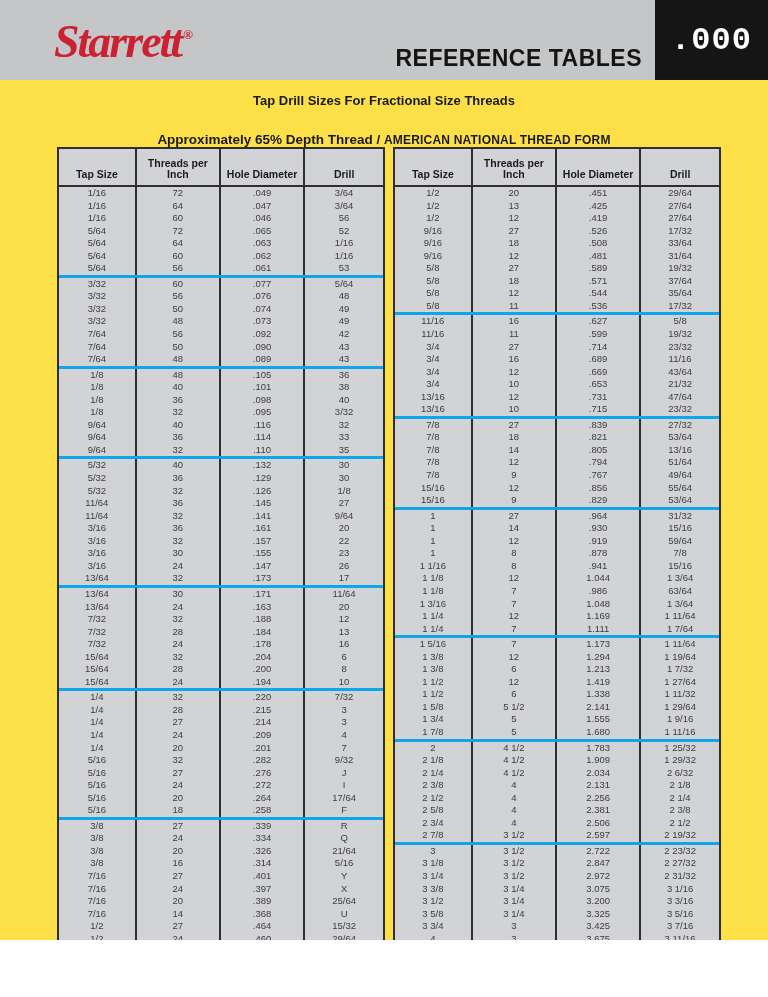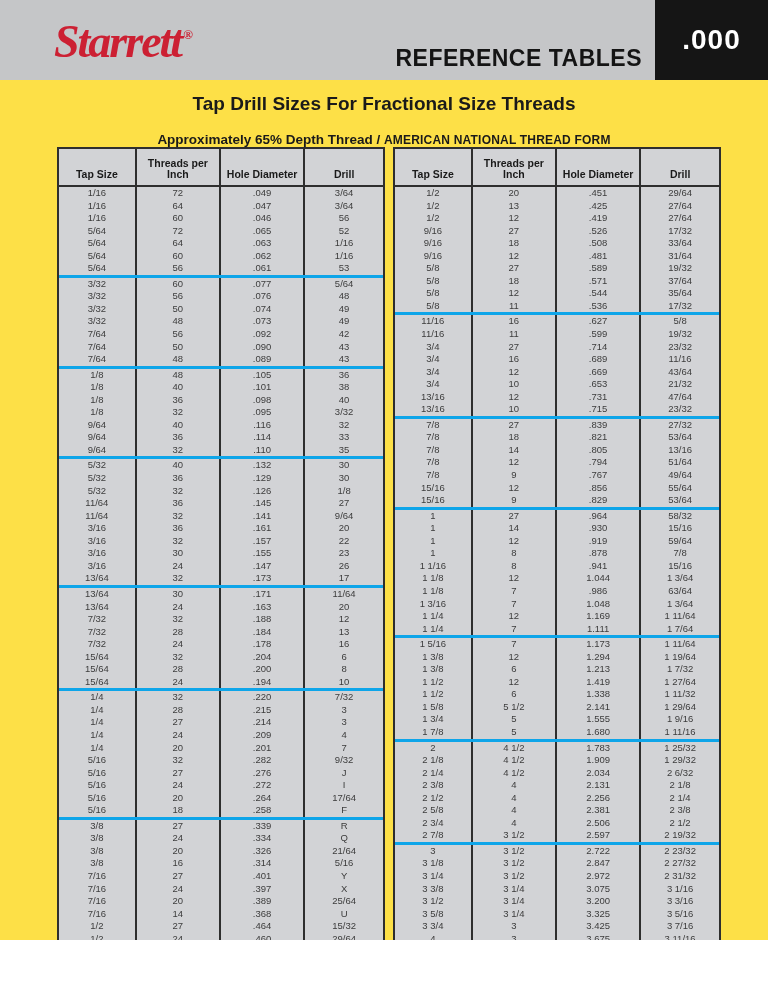--- a/index.html
+++ b/index.html
@@ -17,25 +17,25 @@
   
   .header{position:absolute;top:0;left:0;width:768px;height:80px;background:var(--banner-bg);}
   .logo{position:absolute;left:54px;top:12px;font-family:"Liberation Serif",serif;
         font-style:italic;font-weight:bold;font-size:46px;line-height:46px;color:var(--brand-red);
         letter-spacing:-2px;}
   .logo sup{font-size:13px;letter-spacing:0;vertical-align:18px;margin-left:2px;}
   .banner-title{position:absolute;right:126px;top:45px;font-weight:bold;font-size:23px;
         letter-spacing:0.5px;color:#141414;white-space:nowrap;}
   .code-box{position:absolute;top:0;right:0;width:113px;height:80px;background:var(--code-bg);
         color:#ffffff;display:flex;align-items:center;justify-content:center;
-        font-weight:bold;font-size:28px;letter-spacing:1px;}
+        font-weight:bold;font-size:32px;letter-spacing:1px;font-family:Liberation Mono, monospace;}
 
   
   .page-title{position:absolute;top:93px;left:0;width:768px;text-align:center;
-        font-weight:bold;font-size:19px;color:#1a1a1a;}
+        font-weight:bold;font-size:13px;color:#1a1a1a;}
   .page-subtitle{position:absolute;top:132px;left:0;width:768px;text-align:center;
         font-weight:bold;font-size:13.5px;color:#1a1a1a;}
   .page-subtitle .caps{font-size:12px;letter-spacing:0.2px;}
 
   
   .tables{position:absolute;top:147px;left:57px;display:flex;gap:8px;}
   .dtable{width:328px;border:2px solid var(--line);background:var(--table-bg);box-sizing:border-box;}
   .thead{display:grid;grid-template-columns:24% 26% 26% 24%;height:36px;
         border-bottom:2px solid var(--line);}
   .hc{display:flex;align-items:flex-end;justify-content:center;text-align:center;
@@ -601,21 +601,21 @@
             <div class="cell">9</div>
             <div class="cell">.829</div>
             <div class="cell">53/64</div>
           </div>
         </div>
         <div class="group">
           <div class="trow">
             <div class="cell">1</div>
             <div class="cell">27</div>
             <div class="cell">.964</div>
-            <div class="cell">58/32</div>
+            <div class="cell">31/32</div>
           </div>
           <div class="trow">
             <div class="cell">1</div>
             <div class="cell">14</div>
             <div class="cell">.930</div>
             <div class="cell">15/16</div>
           </div>
           <div class="trow">
             <div class="cell">1</div>
             <div class="cell">12</div>

